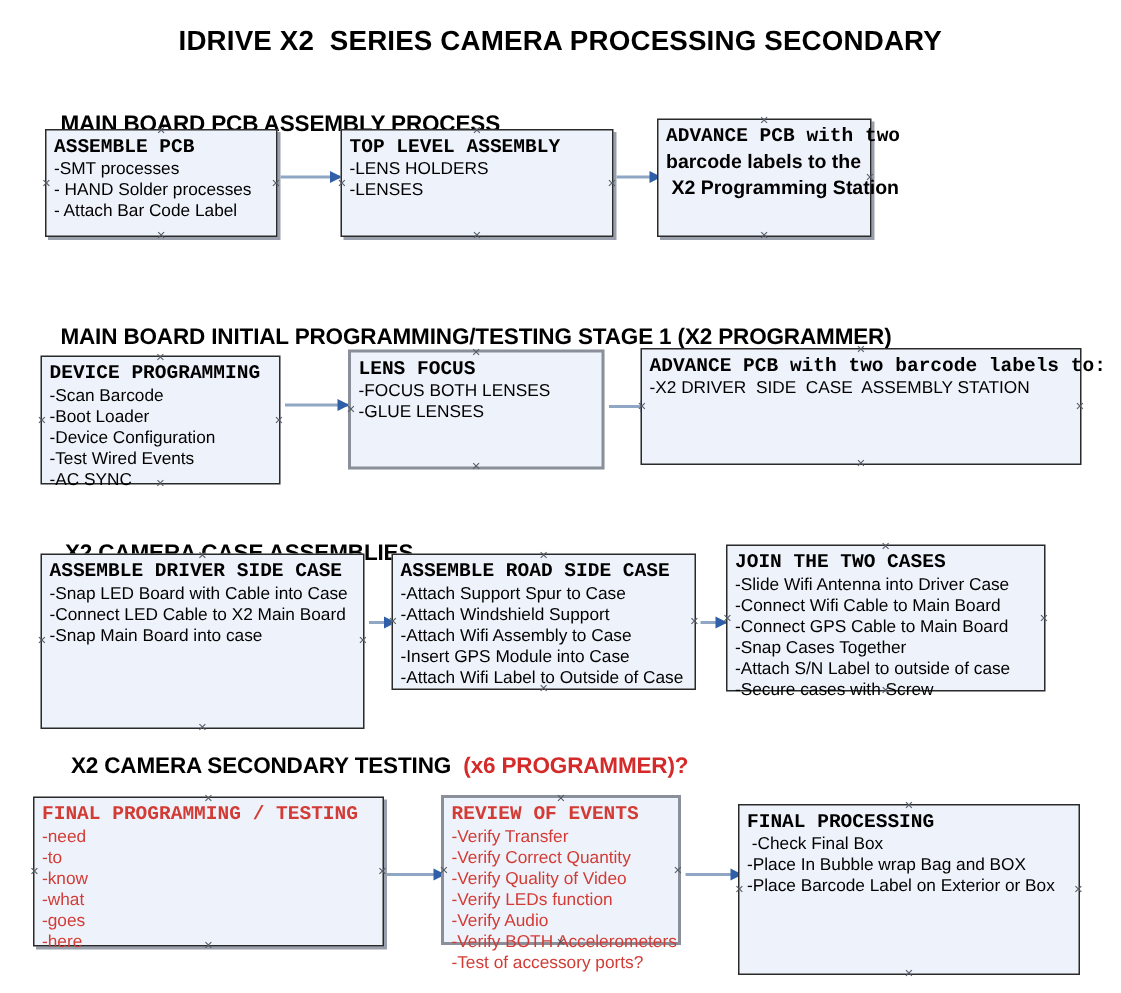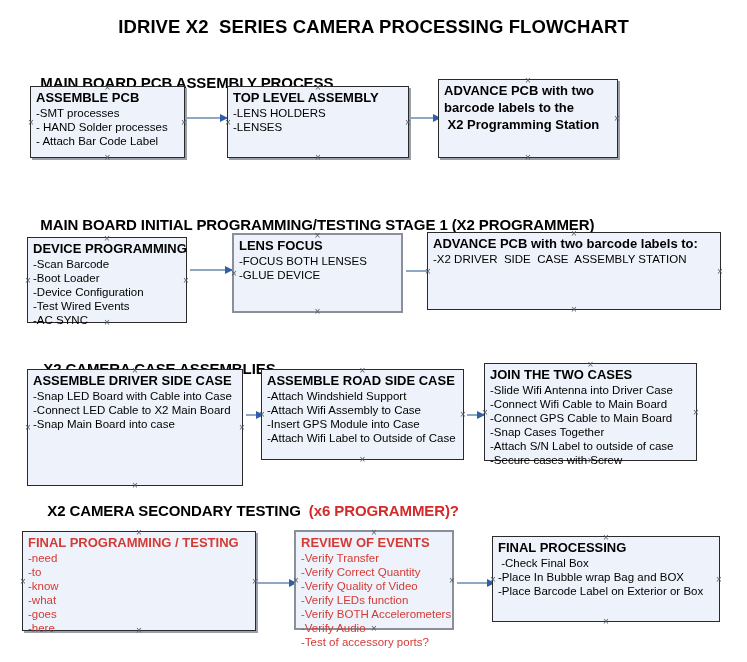--- a/index.html
+++ b/index.html
@@ -57,20 +57,21 @@
   }
   .box.thick {
     border: 2px solid #8a8f99;
   }
   .box-title {
     font-size: 13px;
     font-weight: bold;
     line-height: 15px;
     white-space: pre;
     margin-bottom: 1px;
+    font-family: Liberation Mono, monospace;
   }
   .box-line {
     font-size: 11.5px;
     line-height: 14px;
     white-space: pre;
   }
   .box-line.bold {
     font-size: 13px;
     font-weight: bold;
     line-height: 17px;
@@ -115,21 +116,21 @@
     font-family: "Liberation Sans", sans-serif;
     pointer-events: none;
   }
   .handle::before { content: "\00D7"; }
 </style>
 </head>
 <body>
 
 <div id="canvas">
 
-  <div class="doc-title">IDRIVE X2  SERIES CAMERA PROCESSING FLOWCHART</div>
+  <div class="doc-title">IDRIVE X2  SERIES CAMERA PROCESSING SECONDARY</div>
 
   <div class="section-title" style="left:24px; top:57px;">
     <span>MAIN BOARD PCB ASSEMBLY PROCESS</span><span class="accent"></span>
   </div>
 
   <div class="box shadowed" style="left:30px; top:86px; width:155px; height:72px;">
     <div class="box-title">ASSEMBLE PCB</div>
     <div class="box-line">-SMT processes</div>
     <div class="box-line">- HAND Solder processes</div>
     <div class="box-line">- Attach Bar Code Label</div>
@@ -146,21 +147,21 @@
     <div class="box-line">-LENS HOLDERS</div>
     <div class="box-line">-LENSES</div>
     <span class="handle" style="left:50%; top:0;"></span>
     <span class="handle" style="left:0; top:50%;"></span>
     <span class="handle" style="left:100%; top:50%;"></span>
     <span class="handle" style="left:50%; top:100%;"></span>
   </div>
 
   <div class="arrow" style="left:411px; top:117px; width:29px;"></div>
 
-  <div class="box shadowed" style="left:438px; top:79px; width:180px; height:79px;">
+  <div class="box shadowed" style="left:438px; top:79px; width:143px; height:79px;">
     <div class="box-title">ADVANCE PCB with two</div>
     <div class="box-line bold">barcode labels to the</div>
     <div class="box-line bold"> X2 Programming Station</div>
     <span class="handle" style="left:50%; top:0;"></span>
     <span class="handle" style="left:100%; top:50%;"></span>
     <span class="handle" style="left:50%; top:100%;"></span>
   </div>
 
   <div class="section-title" style="left:24px; top:199px;">
     <span>MAIN BOARD INITIAL PROGRAMMING/TESTING STAGE 1 (X2 PROGRAMMER)</span><span class="accent"></span>
@@ -177,21 +178,21 @@
     <span class="handle" style="left:0; top:50%;"></span>
     <span class="handle" style="left:100%; top:50%;"></span>
     <span class="handle" style="left:50%; top:100%;"></span>
   </div>
 
   <div class="arrow" style="left:190px; top:269px; width:42px;"></div>
 
   <div class="box thick" style="left:232px; top:233px; width:171px; height:80px;">
     <div class="box-title">LENS FOCUS</div>
     <div class="box-line">-FOCUS BOTH LENSES</div>
-    <div class="box-line">-GLUE DEVICE</div>
+    <div class="box-line">-GLUE LENSES</div>
     <span class="handle" style="left:50%; top:0;"></span>
     <span class="handle" style="left:0; top:50%;"></span>
     <span class="handle" style="left:50%; top:100%;"></span>
   </div>
 
   <div class="arrow" style="left:406px; top:270px; width:28px;"></div>
 
   <div class="box" style="left:427px; top:232px; width:294px; height:78px;">
     <div class="box-title">ADVANCE PCB with two barcode labels to:</div>
     <div class="box-line">-X2 DRIVER  SIDE  CASE  ASSEMBLY STATION</div>
@@ -213,20 +214,21 @@
     <span class="handle" style="left:50%; top:0;"></span>
     <span class="handle" style="left:0; top:50%;"></span>
     <span class="handle" style="left:100%; top:50%;"></span>
     <span class="handle" style="left:50%; top:100%;"></span>
   </div>
 
   <div class="arrow" style="left:246px; top:414px; width:17px;"></div>
 
   <div class="box" style="left:261px; top:369px; width:203px; height:91px;">
     <div class="box-title">ASSEMBLE ROAD SIDE CASE</div>
+    <div class="box-line">-Attach Support Spur to Case</div>
     <div class="box-line">-Attach Windshield Support</div>
     <div class="box-line">-Attach Wifi Assembly to Case</div>
     <div class="box-line">-Insert GPS Module into Case</div>
     <div class="box-line">-Attach Wifi Label to Outside of Case</div>
     <span class="handle" style="left:50%; top:0;"></span>
     <span class="handle" style="left:0; top:50%;"></span>
     <span class="handle" style="left:100%; top:50%;"></span>
     <span class="handle" style="left:50%; top:100%;"></span>
   </div>
 
@@ -265,32 +267,32 @@
   </div>
 
   <div class="arrow" style="left:258px; top:582px; width:38px;"></div>
 
   <div class="box thick red" style="left:294px; top:530px; width:160px; height:100px;">
     <div class="box-title">REVIEW OF EVENTS</div>
     <div class="box-line">-Verify Transfer</div>
     <div class="box-line">-Verify Correct Quantity</div>
     <div class="box-line">-Verify Quality of Video</div>
     <div class="box-line">-Verify LEDs function</div>
+    <div class="box-line">-Verify Audio</div>
     <div class="box-line">-Verify BOTH Accelerometers</div>
-    <div class="box-line">-Verify Audio</div>
     <div class="box-line overflow">-Test of accessory ports?</div>
     <span class="handle" style="left:50%; top:0;"></span>
     <span class="handle" style="left:0; top:50%;"></span>
     <span class="handle" style="left:100%; top:50%;"></span>
     <span class="handle" style="left:50%; top:100%;"></span>
   </div>
 
   <div class="arrow" style="left:457px; top:582px; width:37px;"></div>
 
-  <div class="box" style="left:492px; top:536px; width:228px; height:86px;">
+  <div class="box" style="left:492px; top:536px; width:228px; height:114px;">
     <div class="box-title">FINAL PROCESSING</div>
     <div class="box-line"> -Check Final Box</div>
     <div class="box-line">-Place In Bubble wrap Bag and BOX</div>
     <div class="box-line">-Place Barcode Label on Exterior or Box</div>
     <span class="handle" style="left:50%; top:0;"></span>
     <span class="handle" style="left:0; top:50%;"></span>
     <span class="handle" style="left:100%; top:50%;"></span>
     <span class="handle" style="left:50%; top:100%;"></span>
   </div>
 

